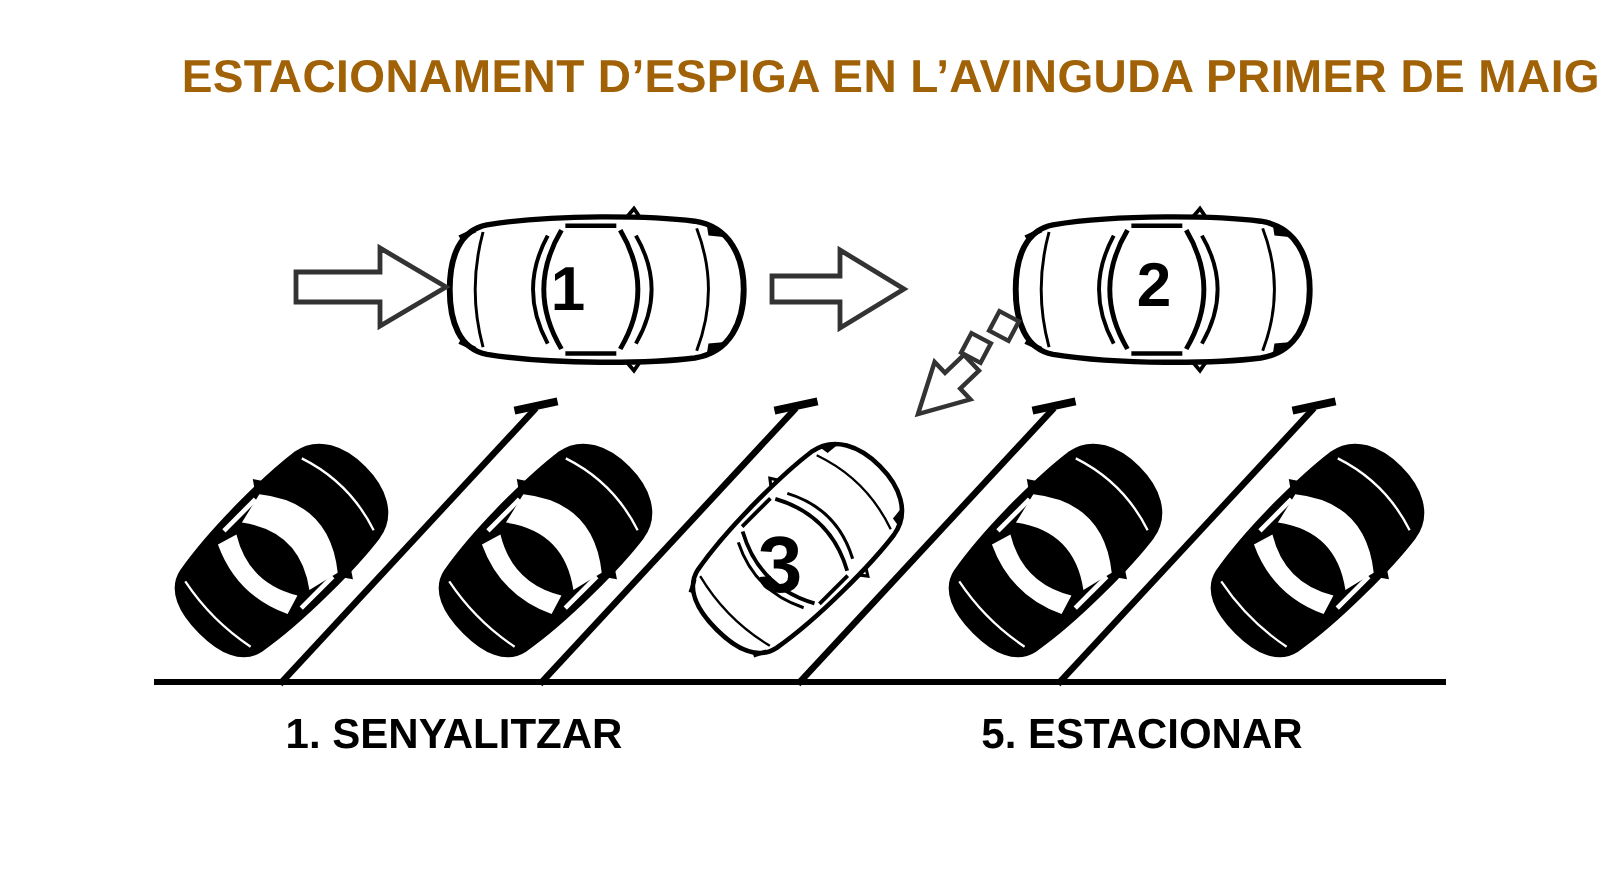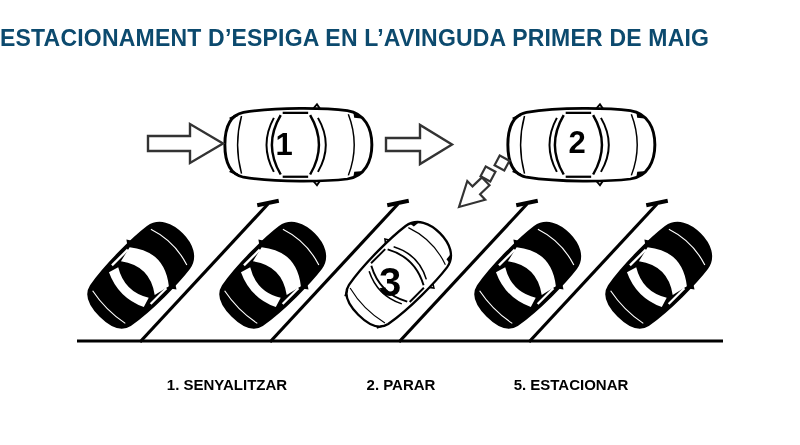--- a/index.html
+++ b/index.html
@@ -1,28 +1,28 @@
 <!DOCTYPE html>
 <html><head>
 <meta charset="utf-8">
 <style>
   html,body { margin:0; padding:0; background:#ffffff; }
   .page {
     position:relative; width:800px; height:445px; background:#ffffff;
     font-family:"Liberation Sans", sans-serif; overflow:hidden;
   }
   .title {
-    position:absolute; top:25px; left:0; width:800px; text-align:left;
-    font-size:23px; font-weight:bold; color:#0c4a6e; letter-spacing:0.2px;
+    position:absolute; top:25px; left:0; width:800px; text-align:right;
+    font-size:23px; font-weight:bold; color:#a16207; letter-spacing:0.2px;
     white-space:nowrap;
   }
   svg.scene { position:absolute; left:0; top:0; }
   .step-label {
-    position:absolute; top:376px; transform:translateX(-50%);
-    font-size:15px; font-weight:bold; color:#000; white-space:nowrap;
+    position:absolute; top:356px; transform:translateX(-50%);
+    font-size:21px; font-weight:bold; color:#000; white-space:nowrap;
   }
   .num { font-family:"Liberation Sans", sans-serif; font-weight:bold; fill:#000; }
 </style>
 </head>
 <body>
 
 <div class="page">
 
   <div class="title">ESTACIONAMENT D’ESPIGA EN L’AVINGUDA PRIMER DE MAIG</div>
 
@@ -97,16 +97,15 @@
     <path d="M 386,138 L 420,138 L 420,125 L 452,144.5 L 420,164 L 420,151 L 386,151 Z" fill="#fff" stroke="#333" stroke-width="2.4" stroke-linejoin="miter"></path>
 
     <g fill="#fff" stroke="#333" stroke-width="2.2">
       <rect x="-5.5" y="-5.5" width="11" height="11" transform="translate(502,163) rotate(28)"></rect>
       <rect x="-5.5" y="-5.5" width="11" height="11" transform="translate(488,174) rotate(28)"></rect>
       <path d="M 459,207 L 467.3,181 L 472.5,186.4 L 481.9,177.4 L 489.5,185.3 L 480.1,194.3 L 485.2,199.7 Z"></path>
     </g>
   </svg>
 
   <div class="step-label" style="left:227px">1. SENYALITZAR</div>
-  <div class="step-label" style="left:401px">2. PARAR</div>
   <div class="step-label" style="left:571px">5. ESTACIONAR</div>
 
 </div>
 
 </body></html>

